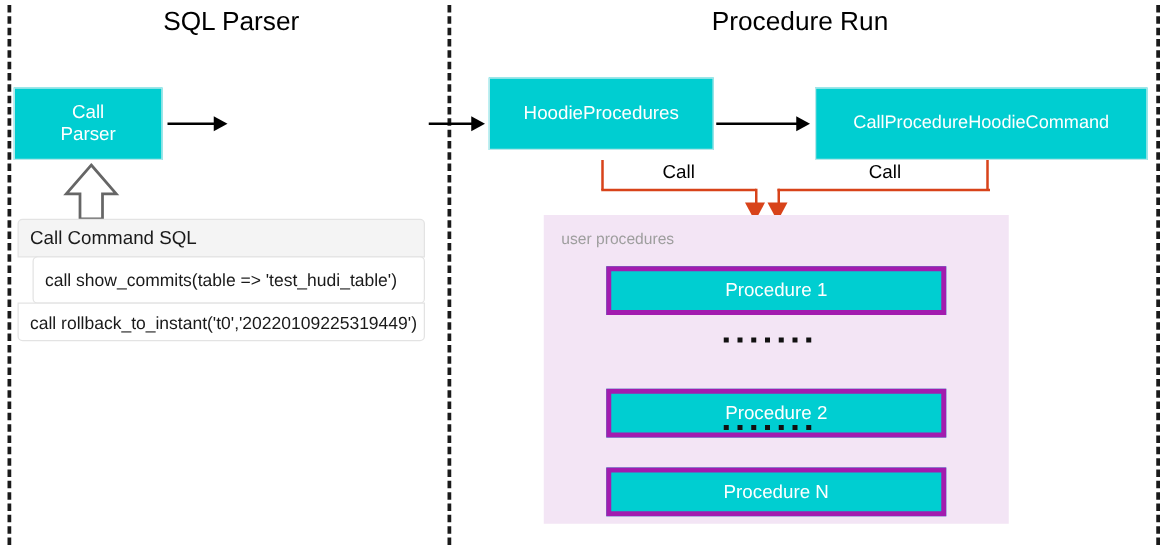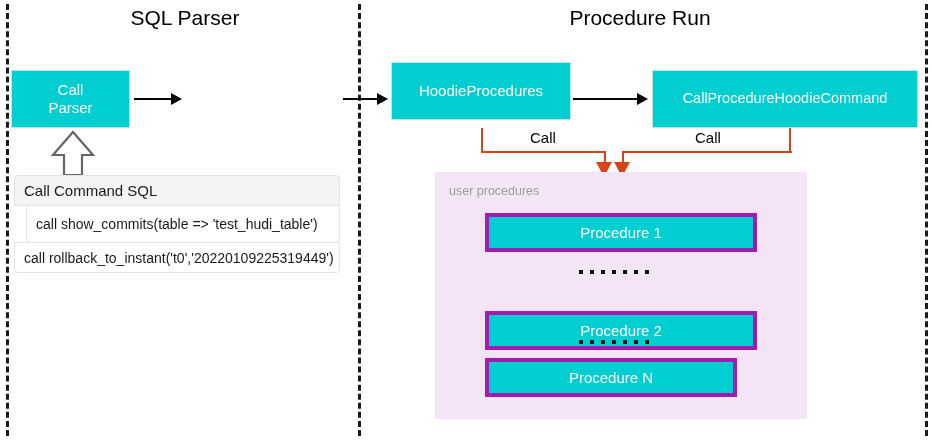--- a/index.html
+++ b/index.html
@@ -229,15 +229,15 @@
   <div class="dots" style="left:579px; top:340px;">
     <i></i>
       <i></i>
       <i></i>
       <i></i>
       <i></i>
       <i></i>
       <i></i>
   </div>
 
-  <div class="proc-box" style="left:485px; top:358px; width:252px; height:39px;">Procedure N</div>
+  <div class="proc-box" style="left:485px; top:374px; width:272px; height:39px;">Procedure N</div>
 
 </div>
 
 </body></html>

